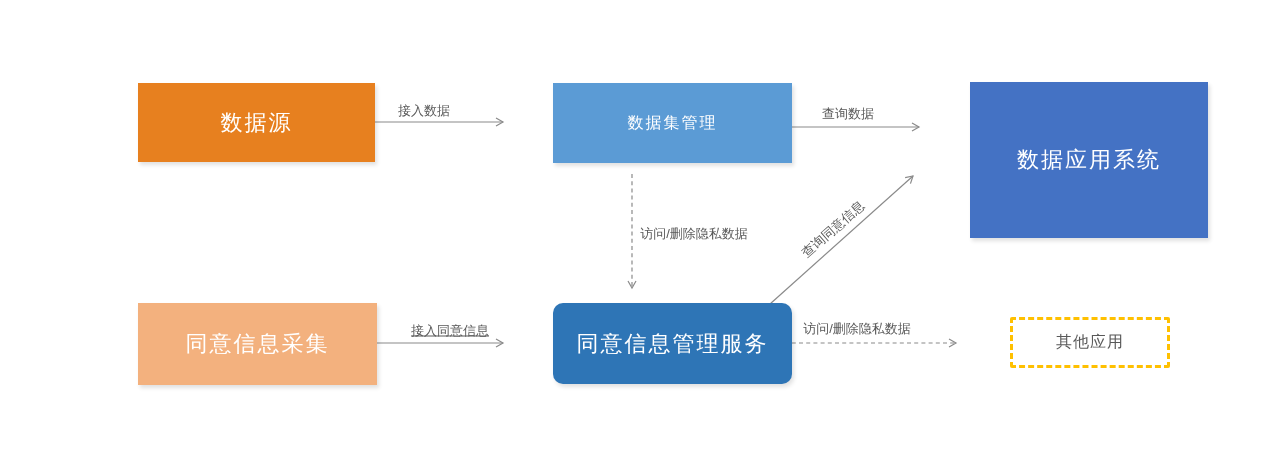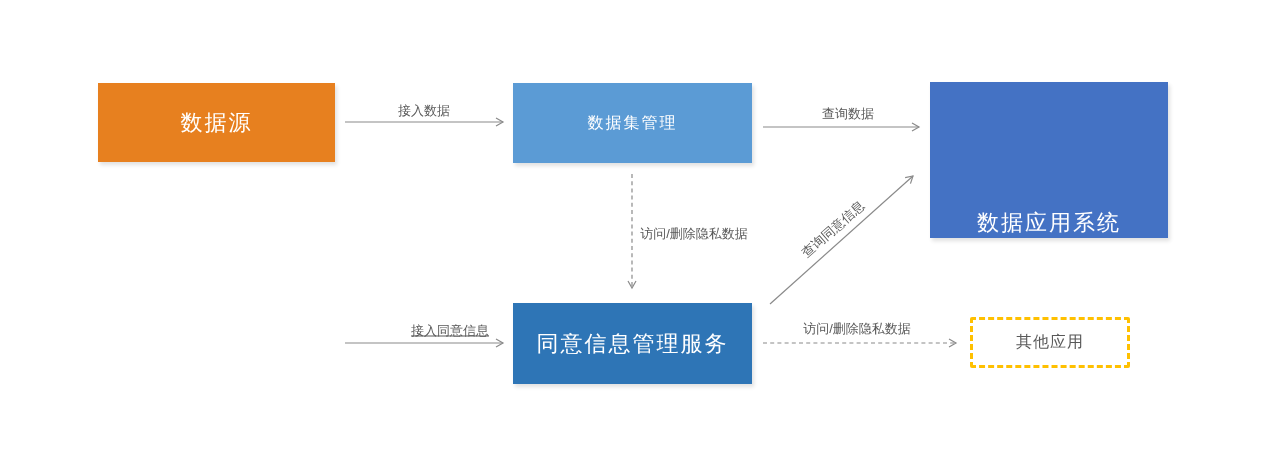--- a/index.html
+++ b/index.html
@@ -25,20 +25,21 @@
   }
   .node {
     position: absolute;
     display: flex;
     align-items: center;
     justify-content: center;
     box-sizing: border-box;
     font-weight: 300;
     letter-spacing: 2px;
     box-shadow: 2px 3px 4px rgba(0,0,0,0.12);
+    margin-left: 40px;
   }
   .node .node-label {
     white-space: nowrap;
   }
   .node-dashed {
     background: #ffffff;
     border: 3px dashed #FFC000;
     border-radius: 2px;
     box-shadow: none;
     font-weight: 400;
@@ -76,26 +77,29 @@
   </svg>
 
   <div class="node" style="left: 98px; top: 83px; width: 237px; height: 79px; font-size: 22px; background-color: rgb(231, 128, 31); color: rgb(255, 255, 255);">
     <span class="node-label">数据源</span>
   </div>
 
   <div class="node" style="left: 513px; top: 83px; width: 239px; height: 80px; font-size: 16px; background-color: rgb(91, 155, 213); color: rgb(255, 255, 255);">
     <span class="node-label">数据集管理</span>
   </div>
 
-  <div class="node" style="left: 930px; top: 82px; width: 238px; height: 156px; font-size: 22px; background-color: rgb(68, 114, 196); color: rgb(255, 255, 255); align-items: flex-end;">
+  <div class="node" style="left: 930px; top: 82px; width: 238px; height: 156px; font-size: 22px; background-color: rgb(68, 114, 196); color: rgb(255, 255, 255);">
     <span class="node-label">数据应用系统</span>
   </div>
 
+  <div class="node" style="left: 98px; top: 303px; width: 239px; height: 82px; font-size: 22px; background-color: rgb(243, 177, 126); color: rgb(255, 255, 255);">
+    <span class="node-label">同意信息采集</span>
+  </div>
 
-  <div class="node" style="left: 513px; top: 303px; width: 239px; height: 81px; font-size: 22px; background-color: rgb(46, 117, 182); color: rgb(255, 255, 255);">
+  <div class="node" style="left: 513px; top: 303px; width: 239px; height: 81px; font-size: 22px; background-color: rgb(46, 117, 182); color: rgb(255, 255, 255); border-radius: 10px;">
     <span class="node-label">同意信息管理服务</span>
   </div>
 
   <div class="node node-dashed" style="left: 970px; top: 317px; width: 160px; height: 51px; font-size: 16px; border-color: rgb(255, 192, 0); color: rgb(89, 89, 89); justify-content: center;">
     <span class="node-label">其他应用</span>
   </div>
 
   <div class="edge-label" style="left: 424px; top: 110px; color: rgb(89, 89, 89); text-align: center;">接入数据</div>
 
   <div class="edge-label" style="left: 848px; top: 113px; color: rgb(89, 89, 89);">查询数据</div>

